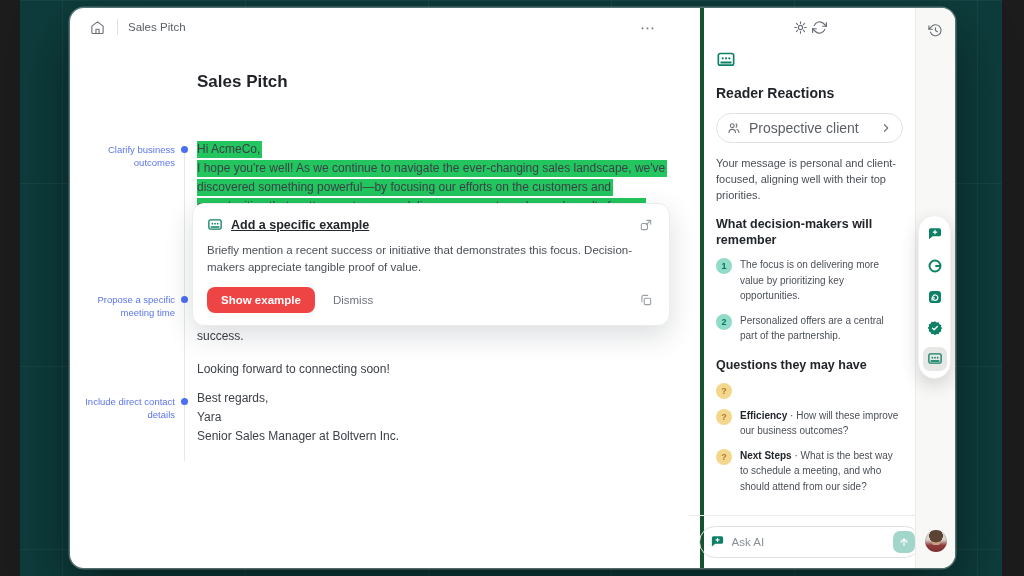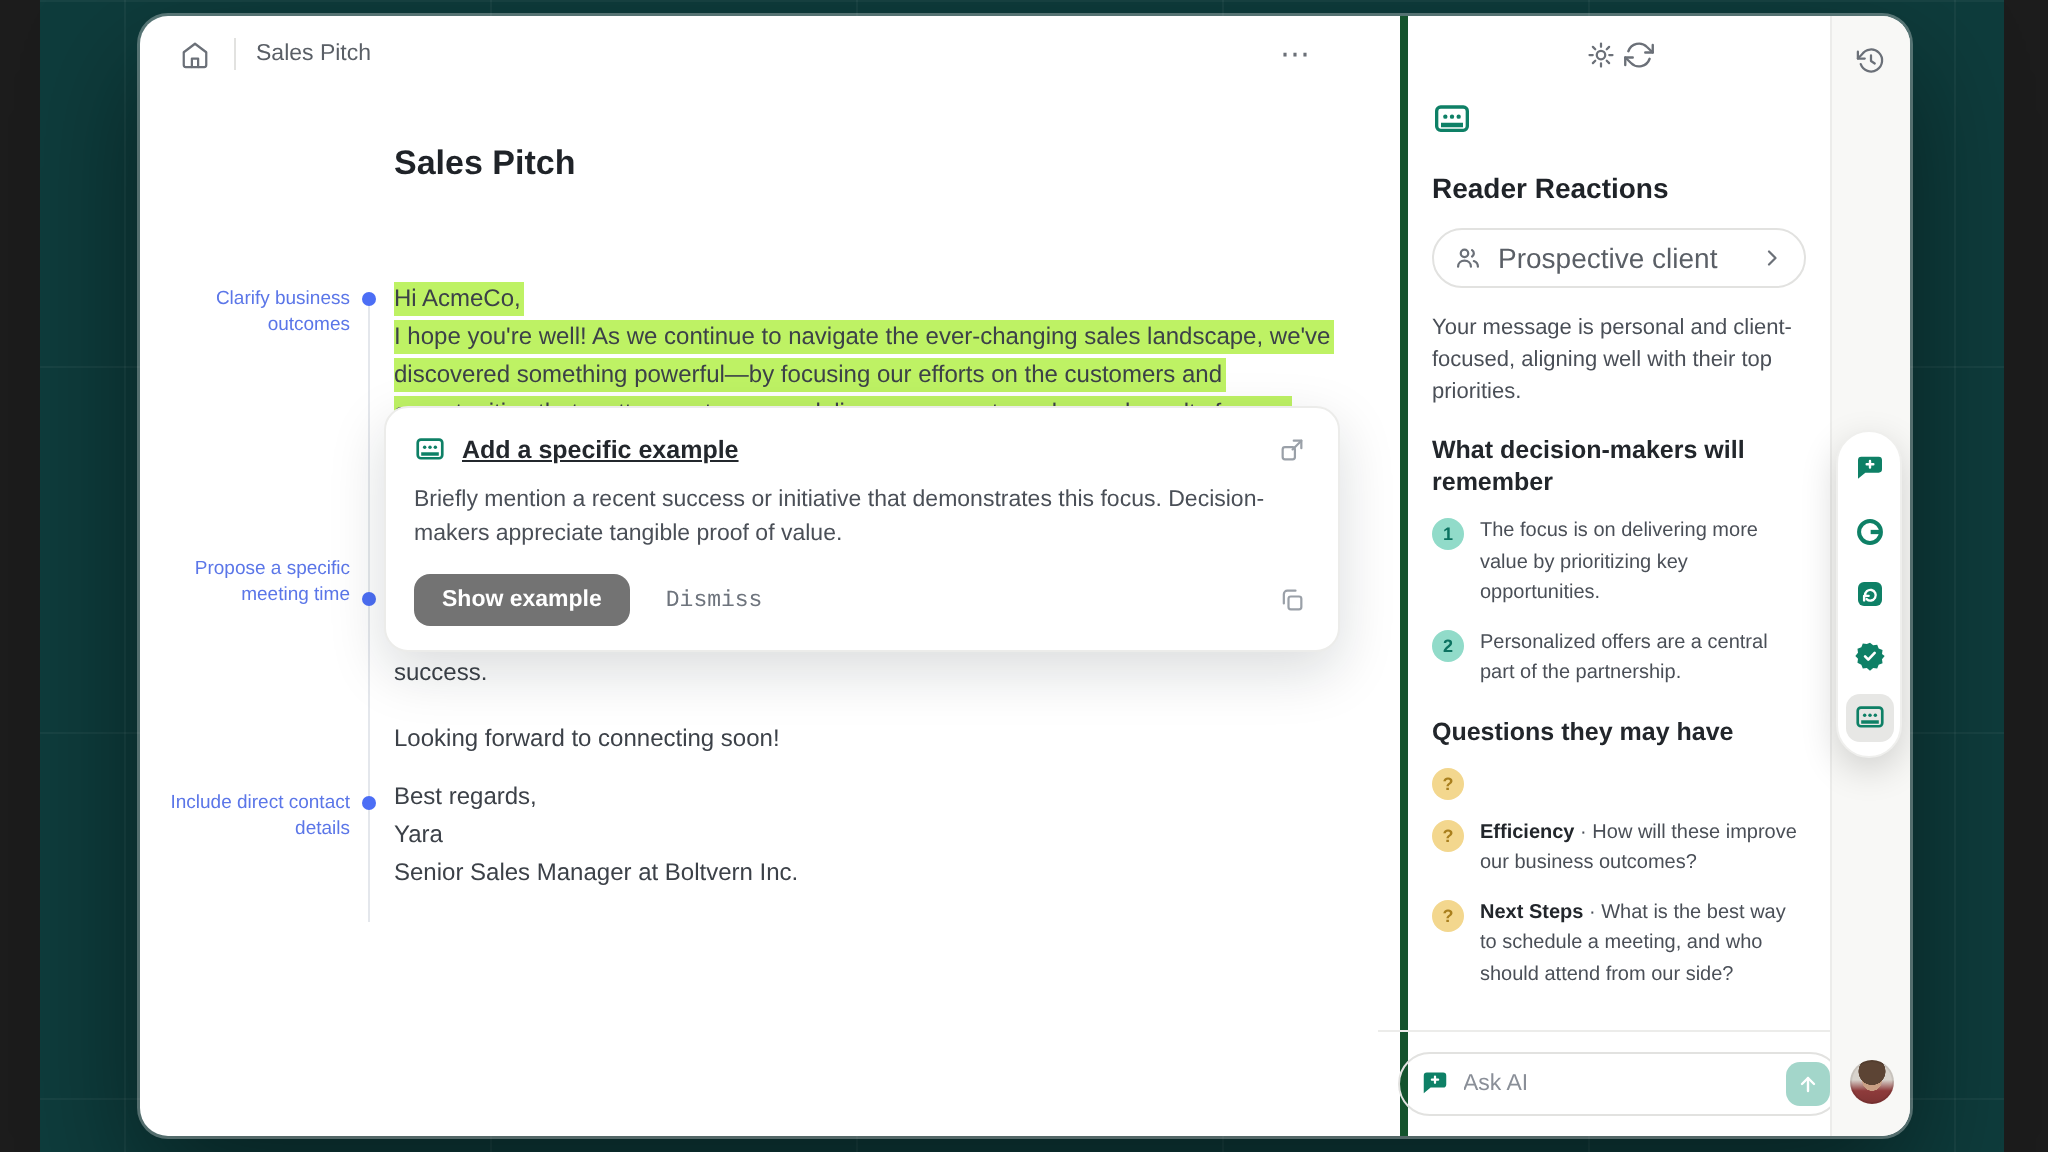--- a/index.html
+++ b/index.html
@@ -34,39 +34,39 @@
   .vdiv { width:1px; height:16px; background:#e2e2e0; }
   .breadcrumb { font-size:11.5px; color:#5a5f66; }
   .spacer { flex:1; }
   .icon-btn { background:none; border:none; cursor:pointer; color:#6b7078; display:flex; align-items:center; justify-content:center; padding:2px; }
   .ellipsis { font-size:15px; color:#6b7078; letter-spacing:1px; line-height:1; }
 
   .doc-content { position:relative; flex:1; font-size:12px; color:#3c4148; }
   .doc-title { position:absolute; left:127px; top:26px; font-size:17px; font-weight:bold; color:#1f2328; }
   .doc-subject { position:absolute; left:127px; top:64px; width:472px; line-height:19px; }
   .para { position:absolute; left:127px; width:472px; line-height:19px; }
-  .hl { background:#bef264; box-decoration-break:clone; -webkit-box-decoration-break:clone; padding:1px 2px 2px 0; }
+  .hl { background:#22c55e; box-decoration-break:clone; -webkit-box-decoration-break:clone; padding:1px 2px 2px 0; }
 
   .margin-note { position:absolute; left:15px; width:90px; text-align:right; font-size:9.5px; line-height:13px; color:#5b76e8; }
   .margin-dot { position:absolute; left:111px; width:7px; height:7px; border-radius:50%; background:#4c6ef5; }
   .margin-line { position:absolute; left:114px; top:103px; width:1px; height:312px; background:#e4e7ec; }
 
   
   .popup {
     position:absolute; left:122px; top:157px; width:478px;
     background:#fff; border:1px solid #ececea; border-radius:12px;
     box-shadow:0 10px 28px rgba(16,24,32,.15);
     padding:12px 14px 12px;
   }
   .popup-head { display:flex; align-items:center; gap:8px; }
   .popup-title { font-size:12.5px; font-weight:bold; color:#23272c; flex:1;text-decoration:underline; }
   .popup-body { margin-top:8px; font-size:11.5px; line-height:17px; color:#4a4f57; max-width:452px; }
   .popup-actions { margin-top:11px; display:flex; align-items:center; }
-  .btn-primary { background:#737373; color:#fff; font-size:11.5px; font-weight:bold; border:none; border-radius:8px; padding:7px 14px; cursor:pointer; font-family:inherit; }
-  .btn-ghost { background:none; border:none; color:#6e747d; font-size:11.5px; margin-left:18px; cursor:pointer; font-family:Liberation Mono, monospace; }
+  .btn-primary { background:#ef4444; color:#fff; font-size:11.5px; font-weight:bold; border:none; border-radius:8px; padding:7px 14px; cursor:pointer; font-family:inherit; }
+  .btn-ghost { background:none; border:none; color:#6e747d; font-size:11.5px; margin-left:18px; cursor:pointer; font-family:Liberation Sans, sans-serif; }
 
   
   .panel-col { width:215px; border-left:4px solid #14532d; display:flex; flex-direction:column;align-items:center; }
   .panel-header { height:38px; flex:none; display:flex; align-items:center; justify-content:space-between; padding:0 14px; }
   .panel-body { flex:1; padding:4px 12px 0; overflow:hidden; }
   .panel-title { font-size:14px; font-weight:bold; color:#1f2328; margin:11px 0 12px; }
   .audience-pill { display:flex; align-items:center; gap:8px; border:1px solid #e2e2e0; border-radius:18px; height:30px; padding:0 10px; cursor:pointer; background:#fff; width:100%; font-family:inherit; }
   .audience-label { font-size:14px; color:#5a5f66; flex:1; text-align:left; }
   .panel-summary { font-size:11px; line-height:16px; color:#4a4f57; margin:12px 0 4px; }
   .section-heading { font-size:12.5px; font-weight:bold; line-height:16px; color:#22262b; margin:13px 0 9px; }
@@ -143,21 +143,21 @@
       <div class="para" style="top:314px;">Looking forward to connecting soon!</div>
       <div class="para" style="top:343px;">
         <span>Best regards,</span><br>
         <span>Yara</span><br>
         <span>Senior Sales Manager at Boltvern Inc.</span>
       </div>
 
       <div class="margin-line"></div>
       <div class="margin-note" style="top:97px;">Clarify business outcomes</div>
       <div class="margin-dot" style="top:100px;"></div>
-      <div class="margin-note" style="top:232px;">Propose a specific meeting time</div>
+      <div class="margin-note" style="top:247px;">Propose a specific meeting time</div>
       <div class="margin-dot" style="top:250px;"></div>
       <div class="margin-note" style="top:349px;">Include direct contact details</div>
       <div class="margin-dot" style="top:352px;"></div>
 
       <div class="popup">
         <div class="popup-head">
           <svg class="teal" width="16" height="16" viewBox="0 0 24 24" fill="none" stroke="currentColor" stroke-width="2">
               <rect x="2.8" y="4.2" width="18.4" height="14" rx="2.4"></rect>
               <circle cx="8" cy="10" r="1.3" fill="currentColor" stroke="none"></circle>
               <circle cx="12" cy="10" r="1.3" fill="currentColor" stroke="none"></circle>

